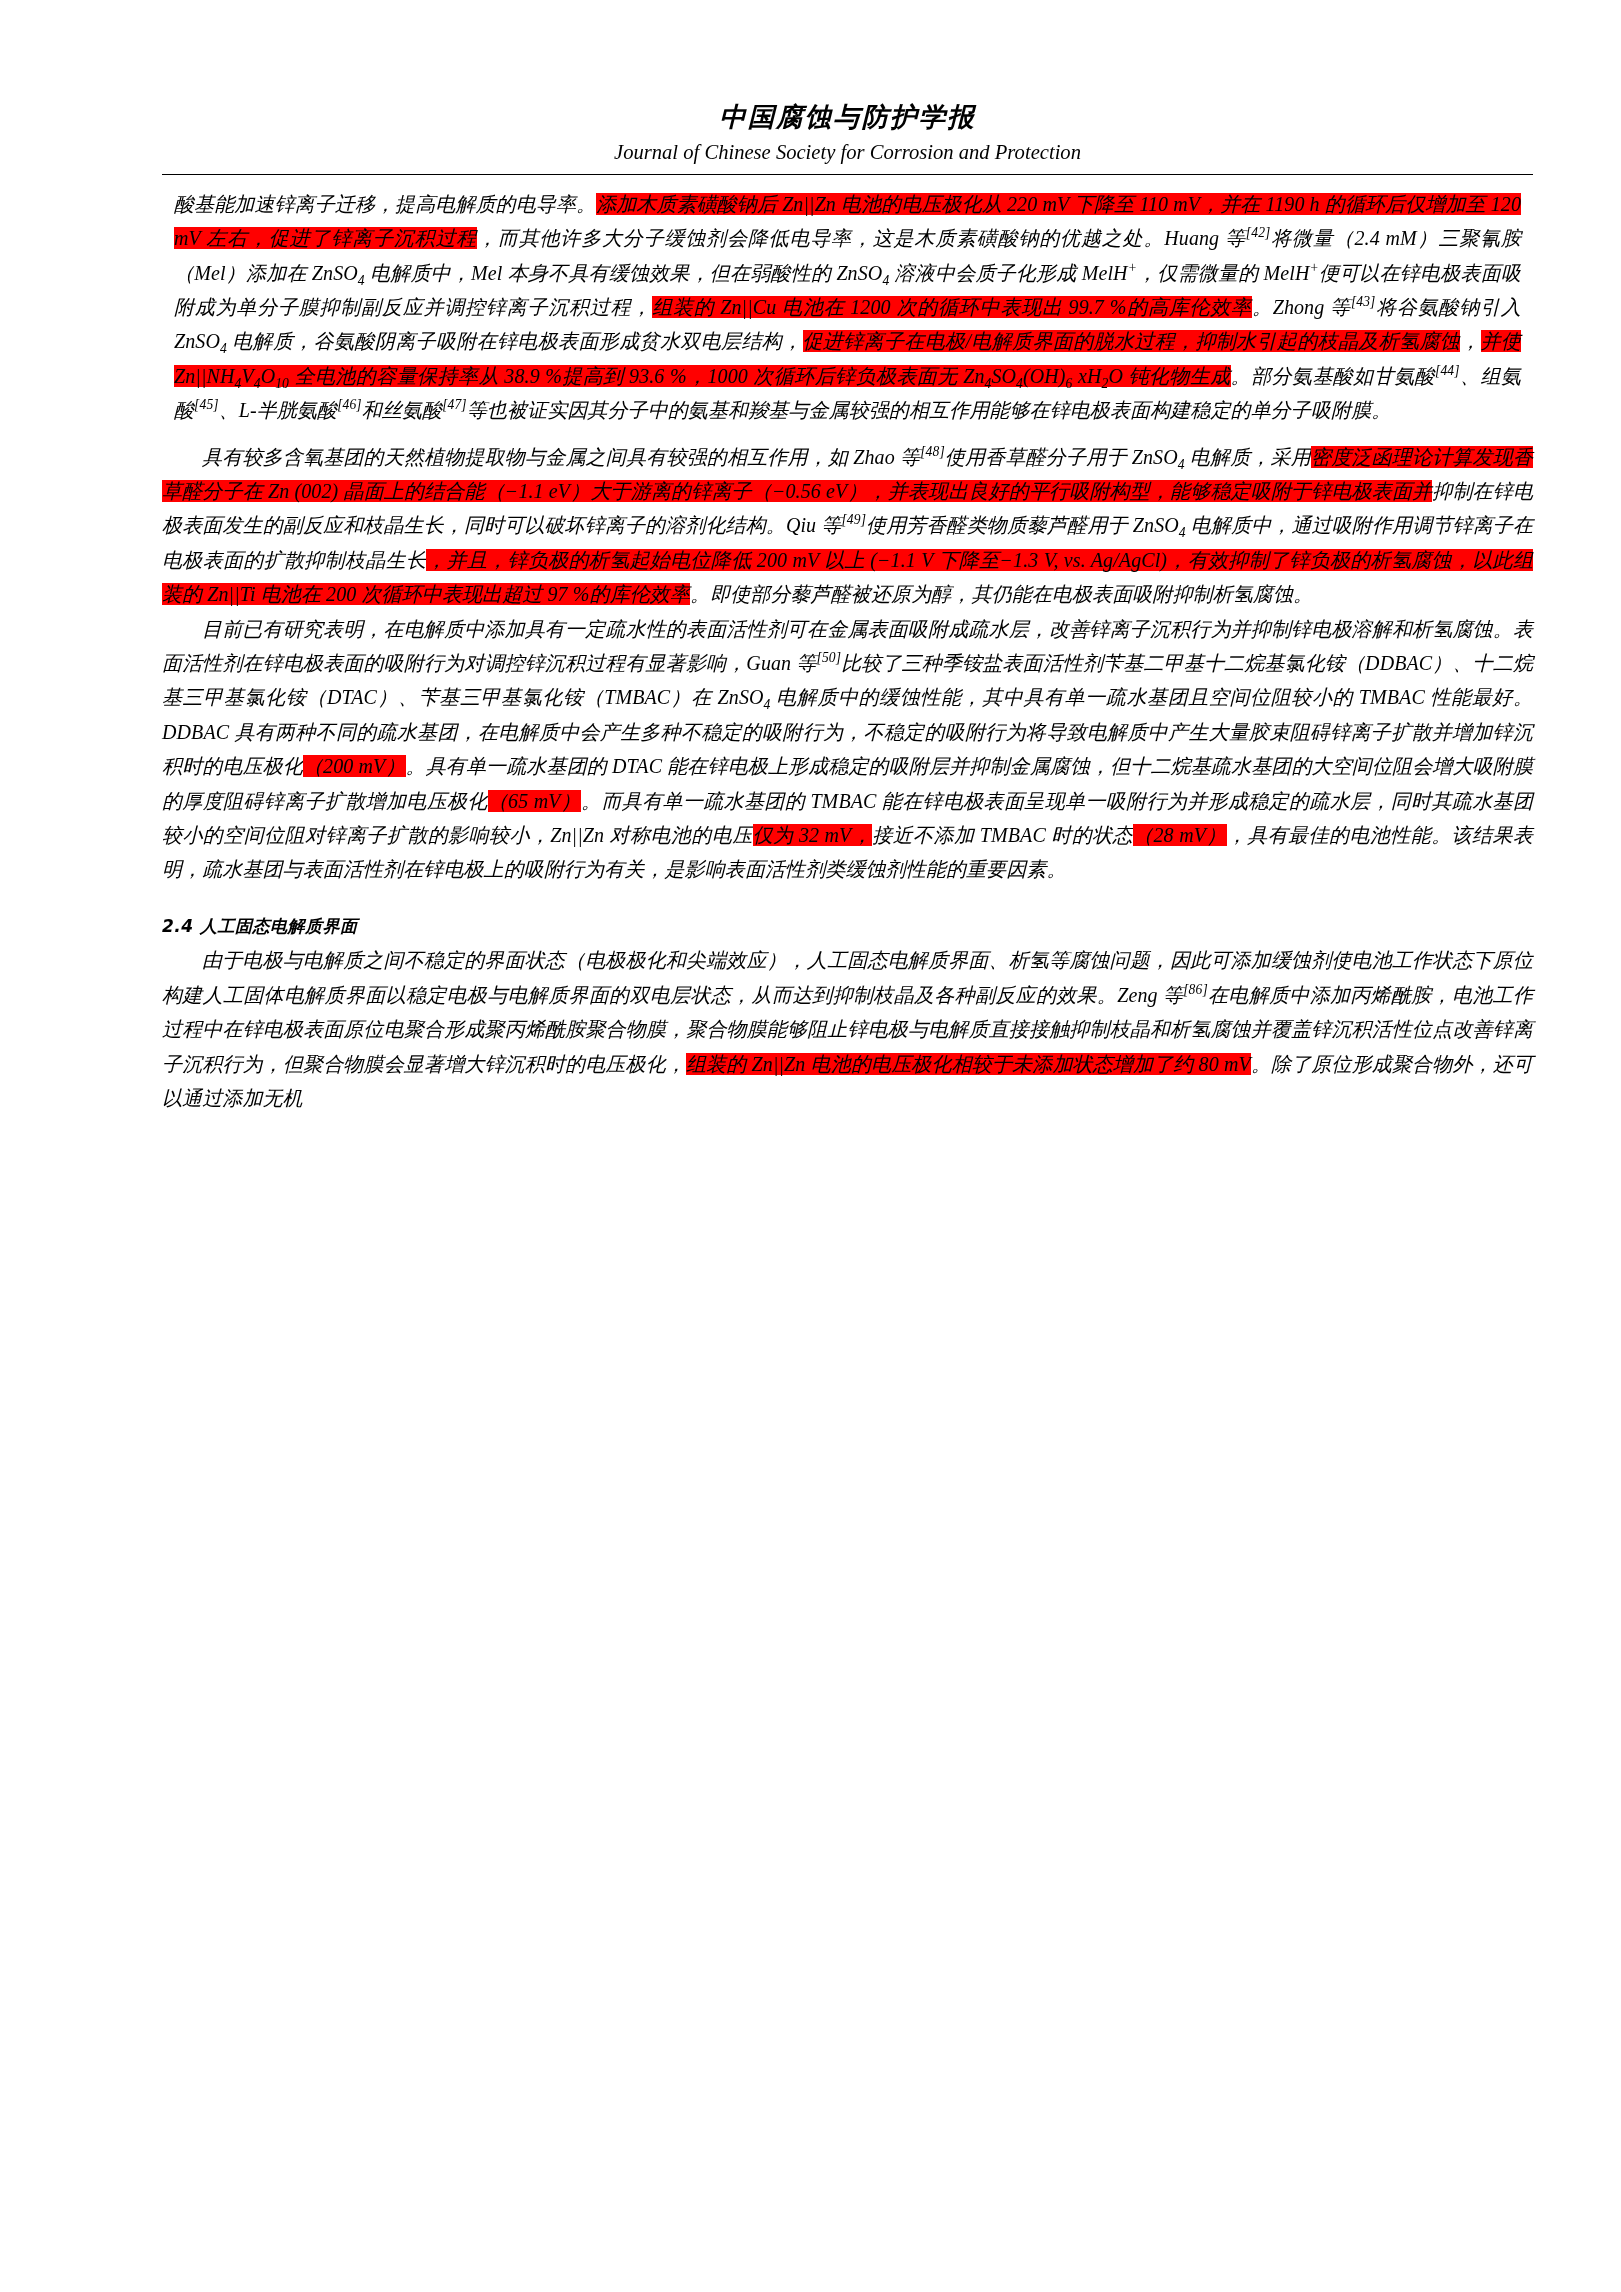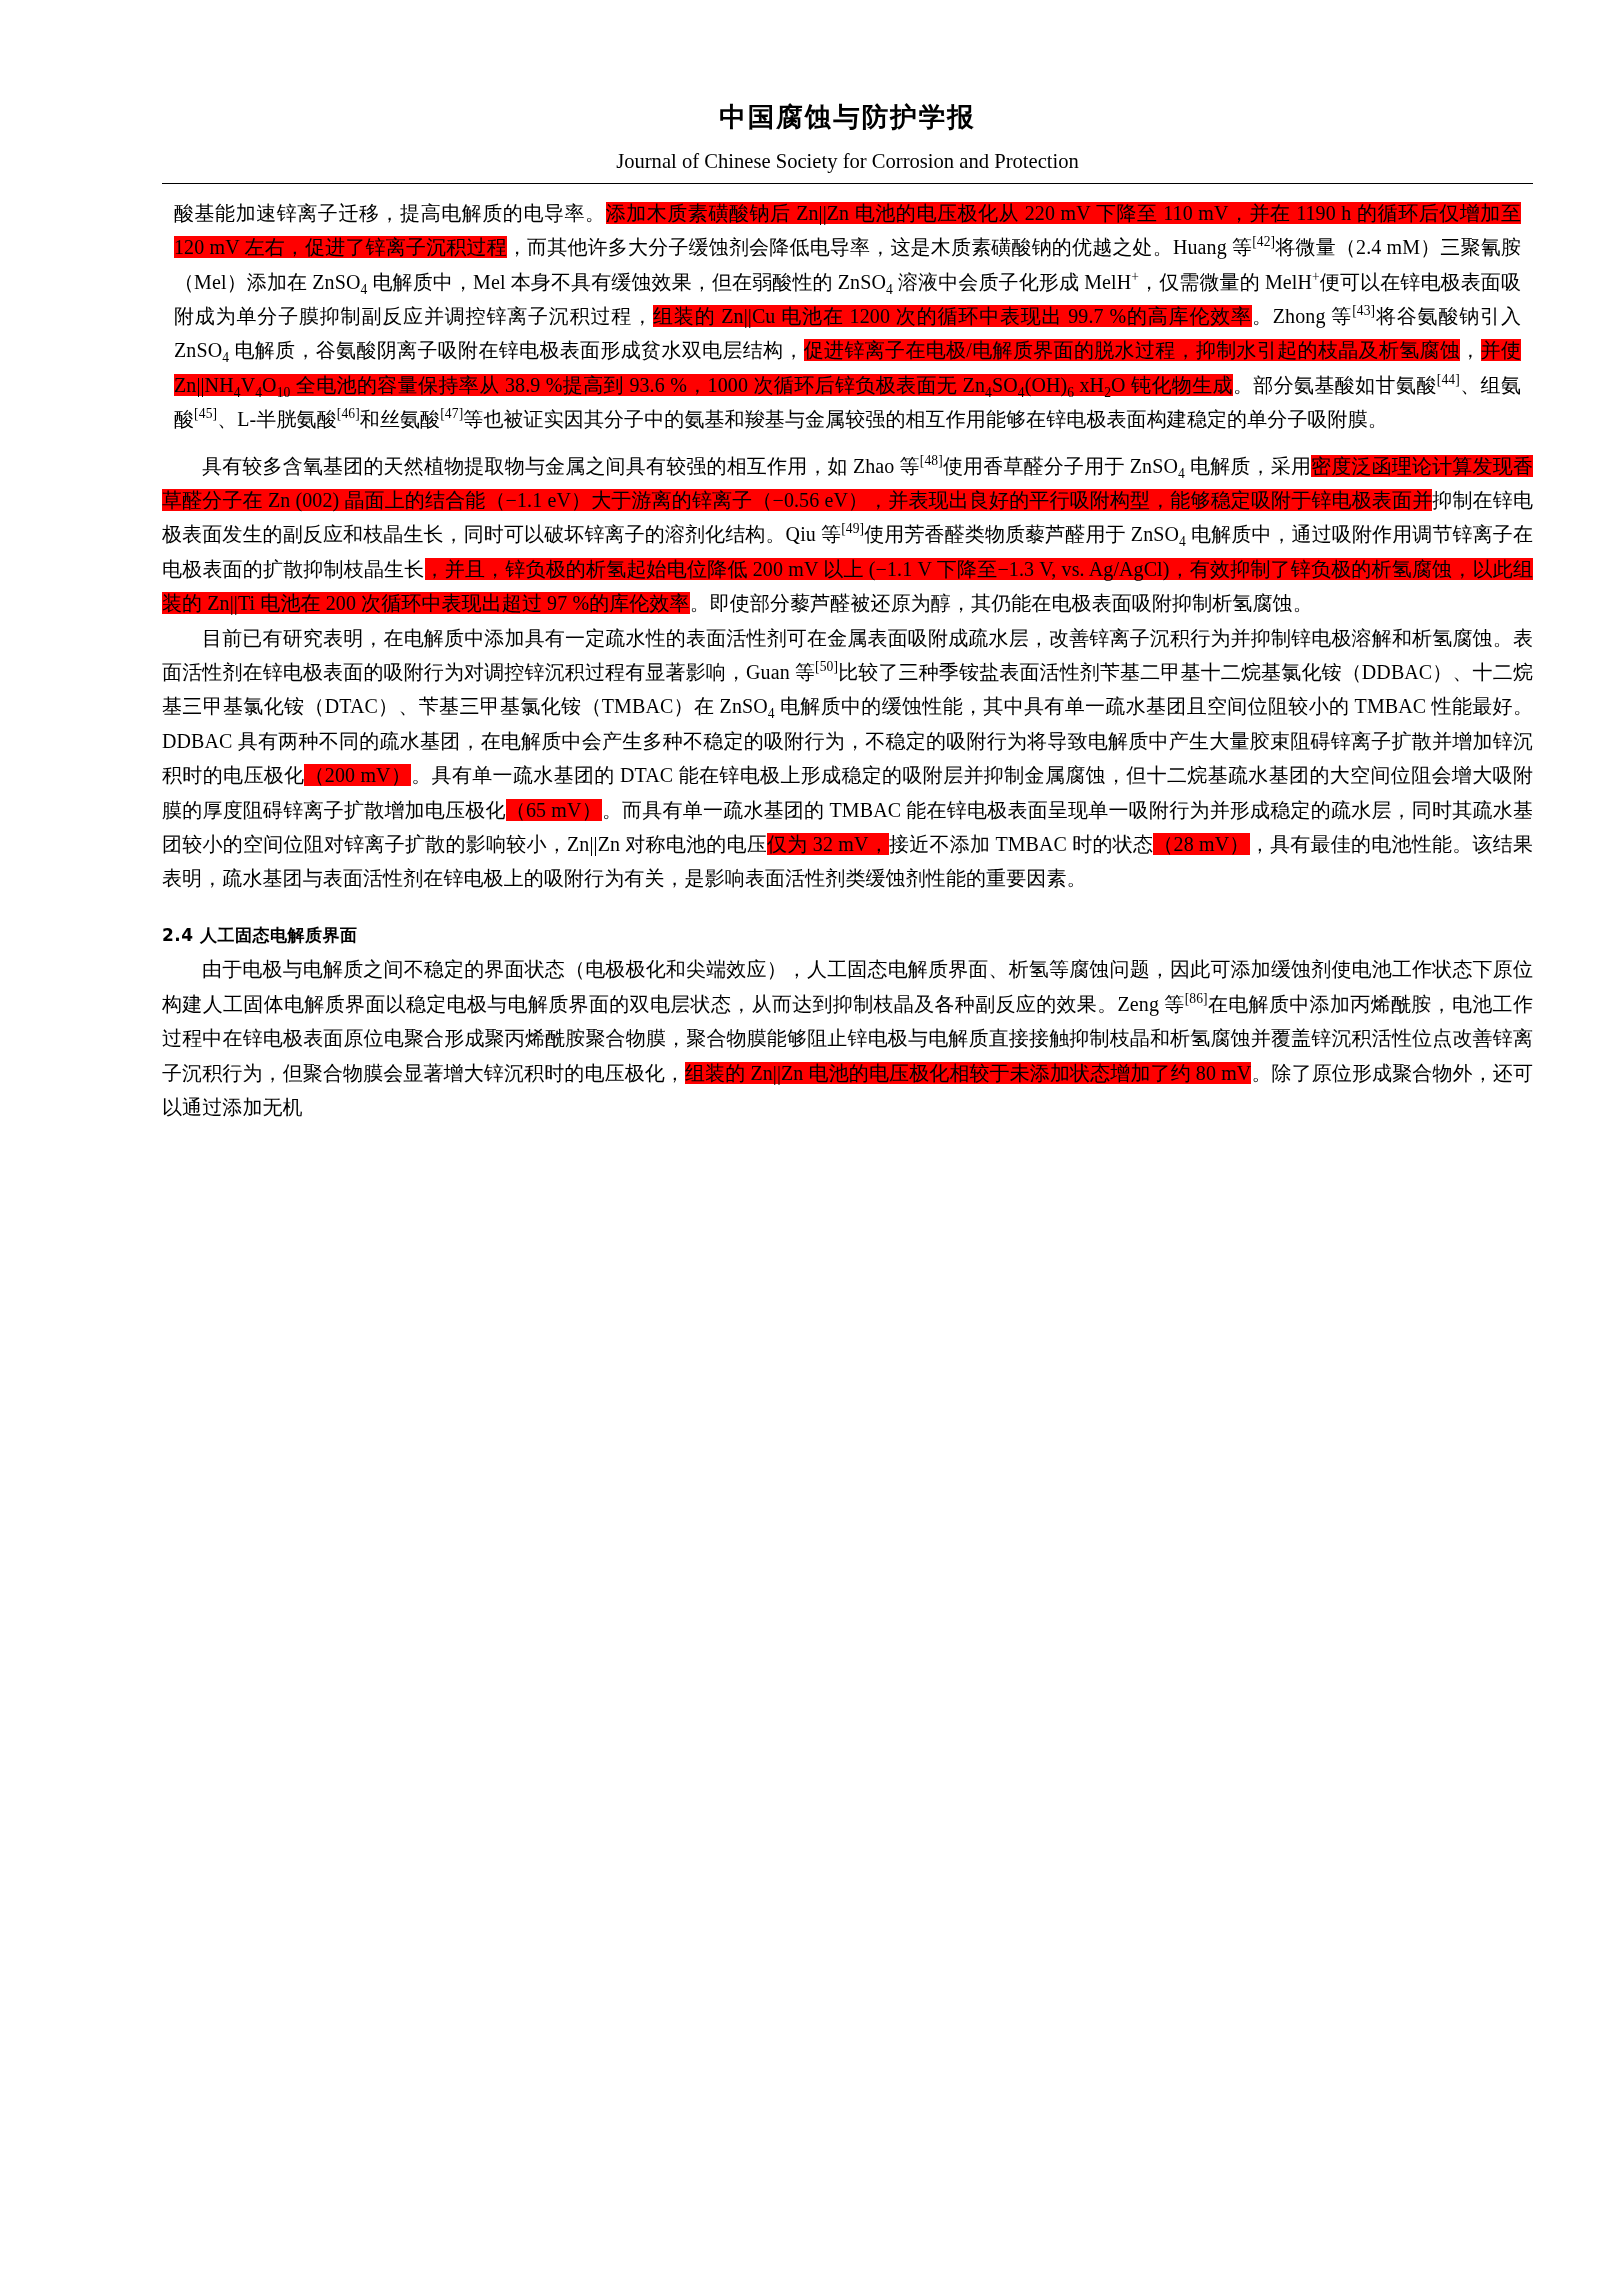--- a/index.html
+++ b/index.html
@@ -12,37 +12,38 @@
     height: 2293px;
     font-family: "Liberation Serif", "DejaVu Serif", serif;
     color: #000000;
   }
   .page {
     position: relative;
     width: 1621px;
     height: 2293px;
     box-sizing: border-box;
     padding: 98px 88px 0 162px;
+    font-style: italic;
   }
   .header {
     text-align: center;
     margin: 0 0 3.9px 0;
   }
   .header-cn {
     font-family: "DejaVu Sans", "Liberation Sans", sans-serif;
     font-weight: bold;
     font-size: 26.5px;
     letter-spacing: 2px;
     line-height: 1.4;
   }
   .header-en {
     font-family: "Liberation Serif", "DejaVu Serif", serif;
     font-size: 20.6px;
     line-height: 1.5;
-    margin-top: 11px;
+    margin-top: 2px;
   }
   .rule {
     border: none;
     border-top: 1.4px solid #000;
     margin: 5.9px 0 11.8px 0;
   }
   .body-text {
     font-size: 20px;
     line-height: 1.72;
     text-align: justify;

